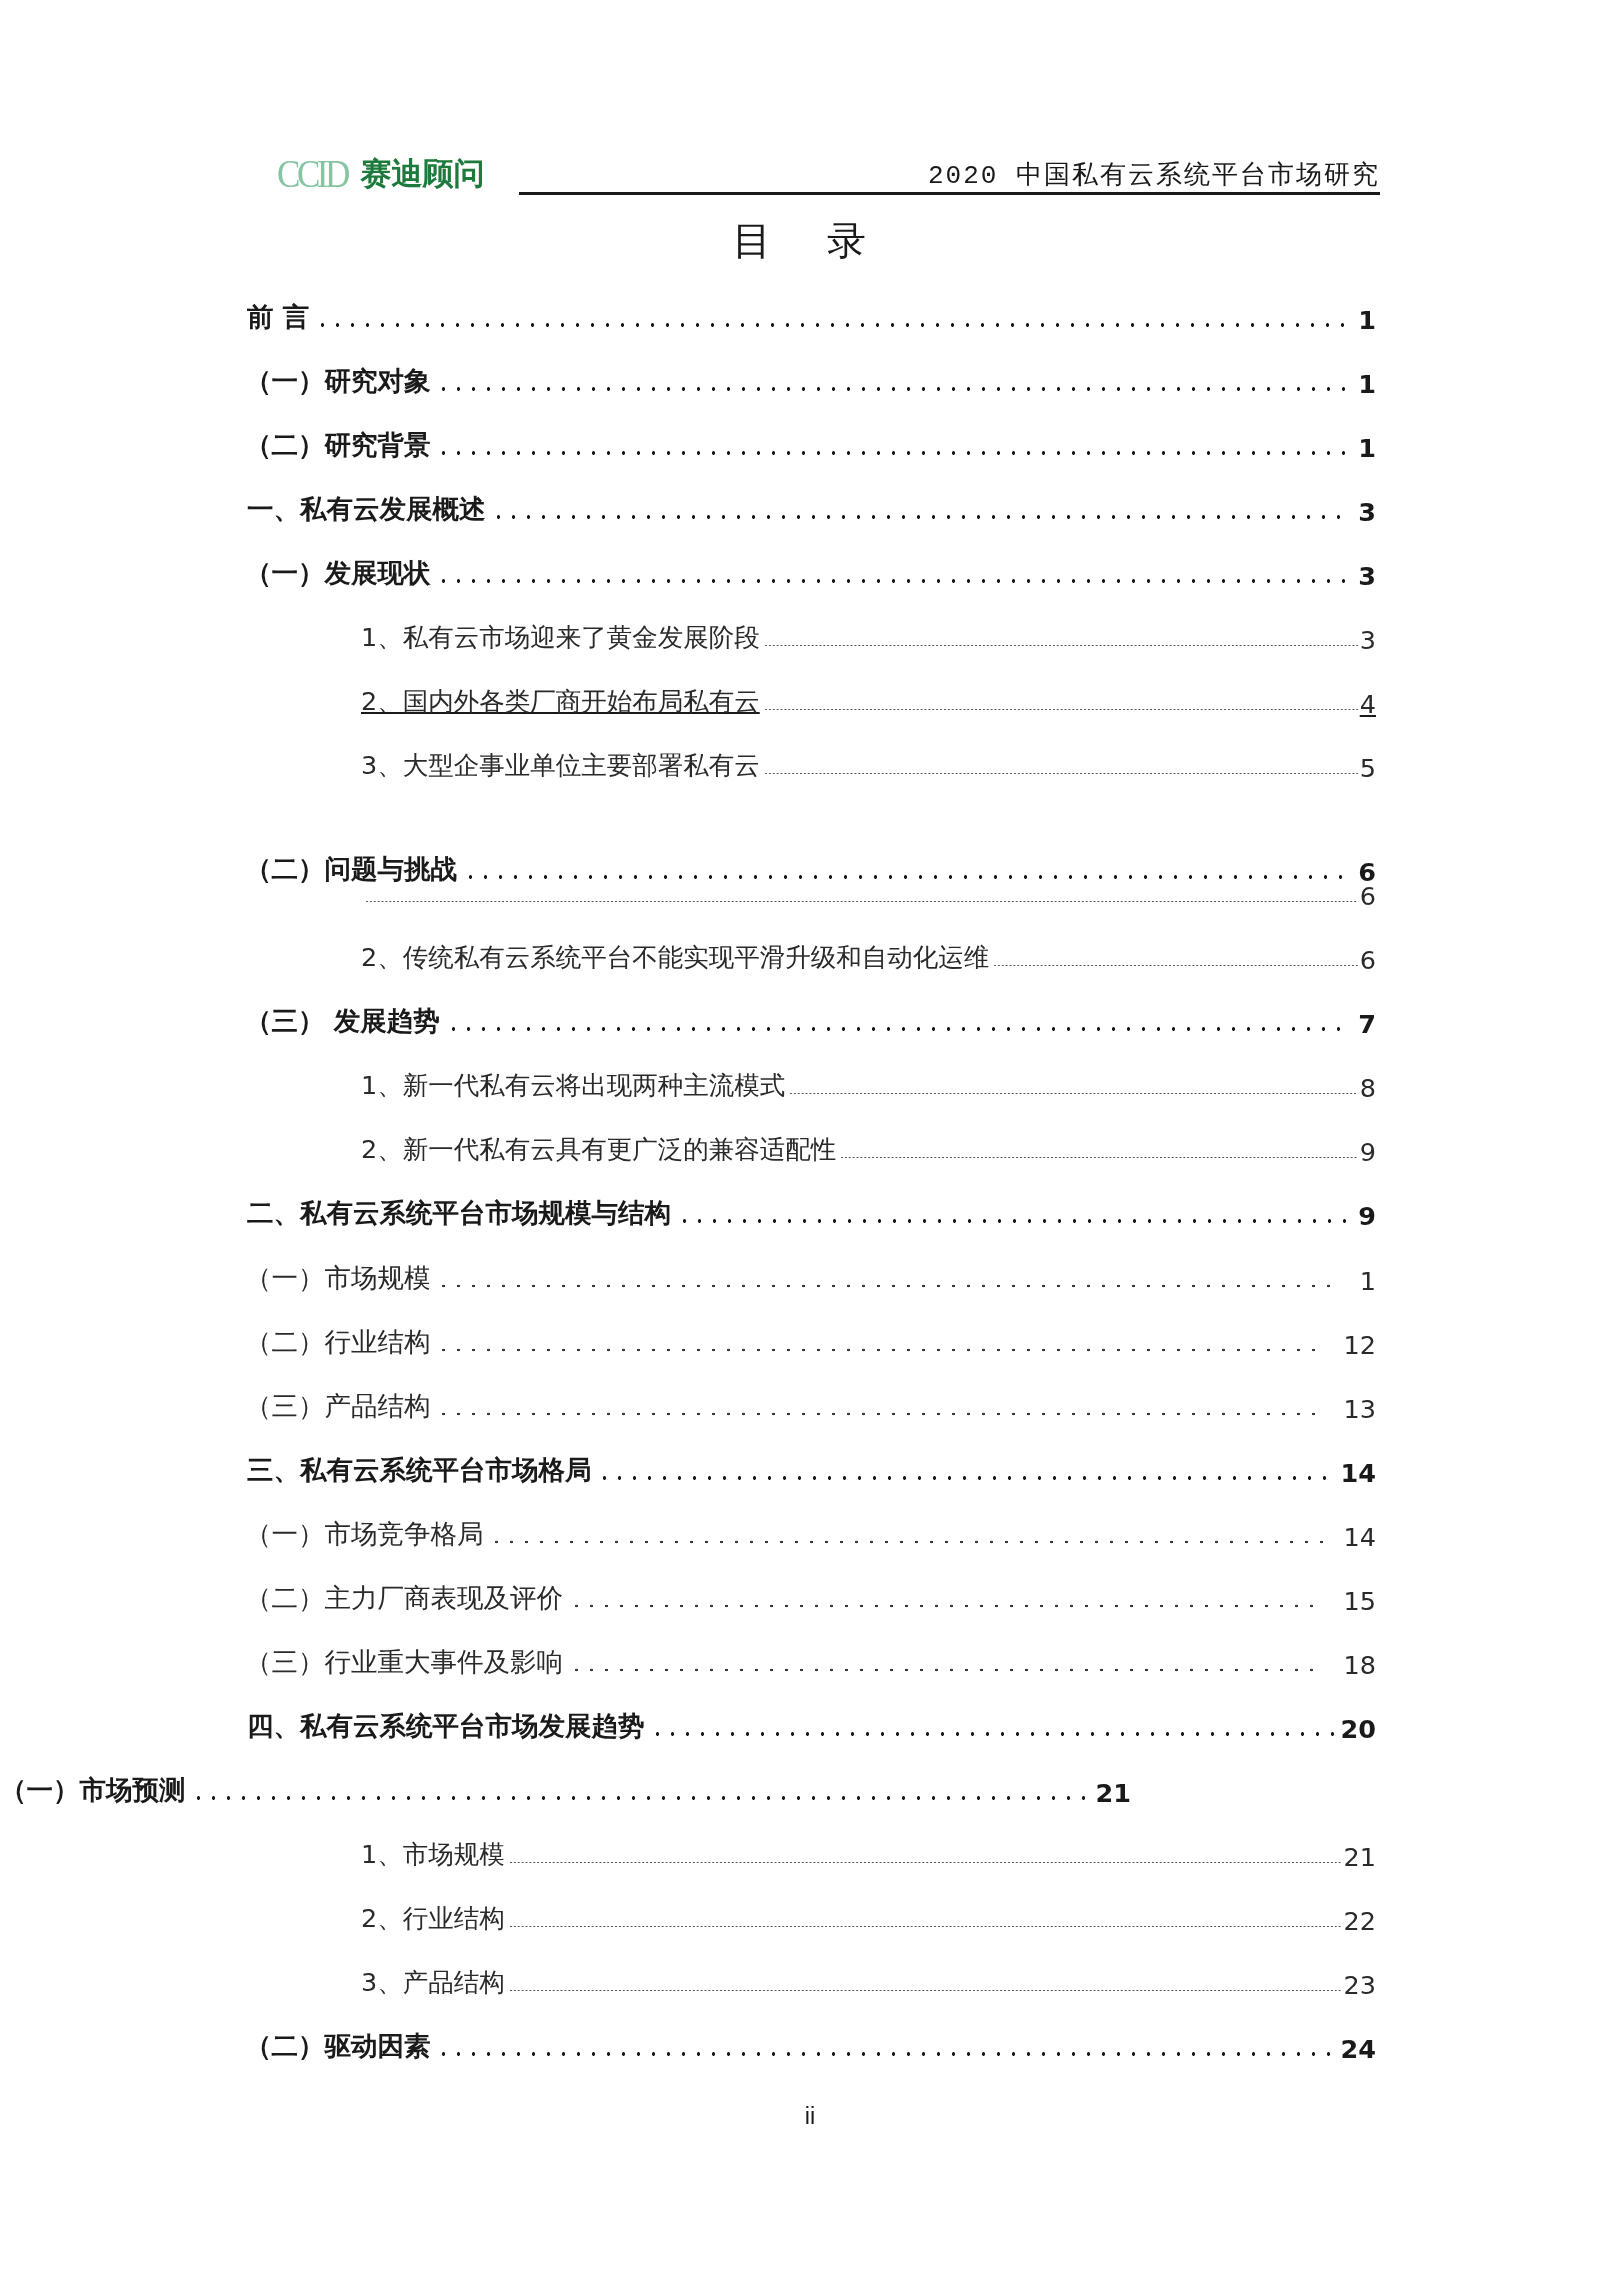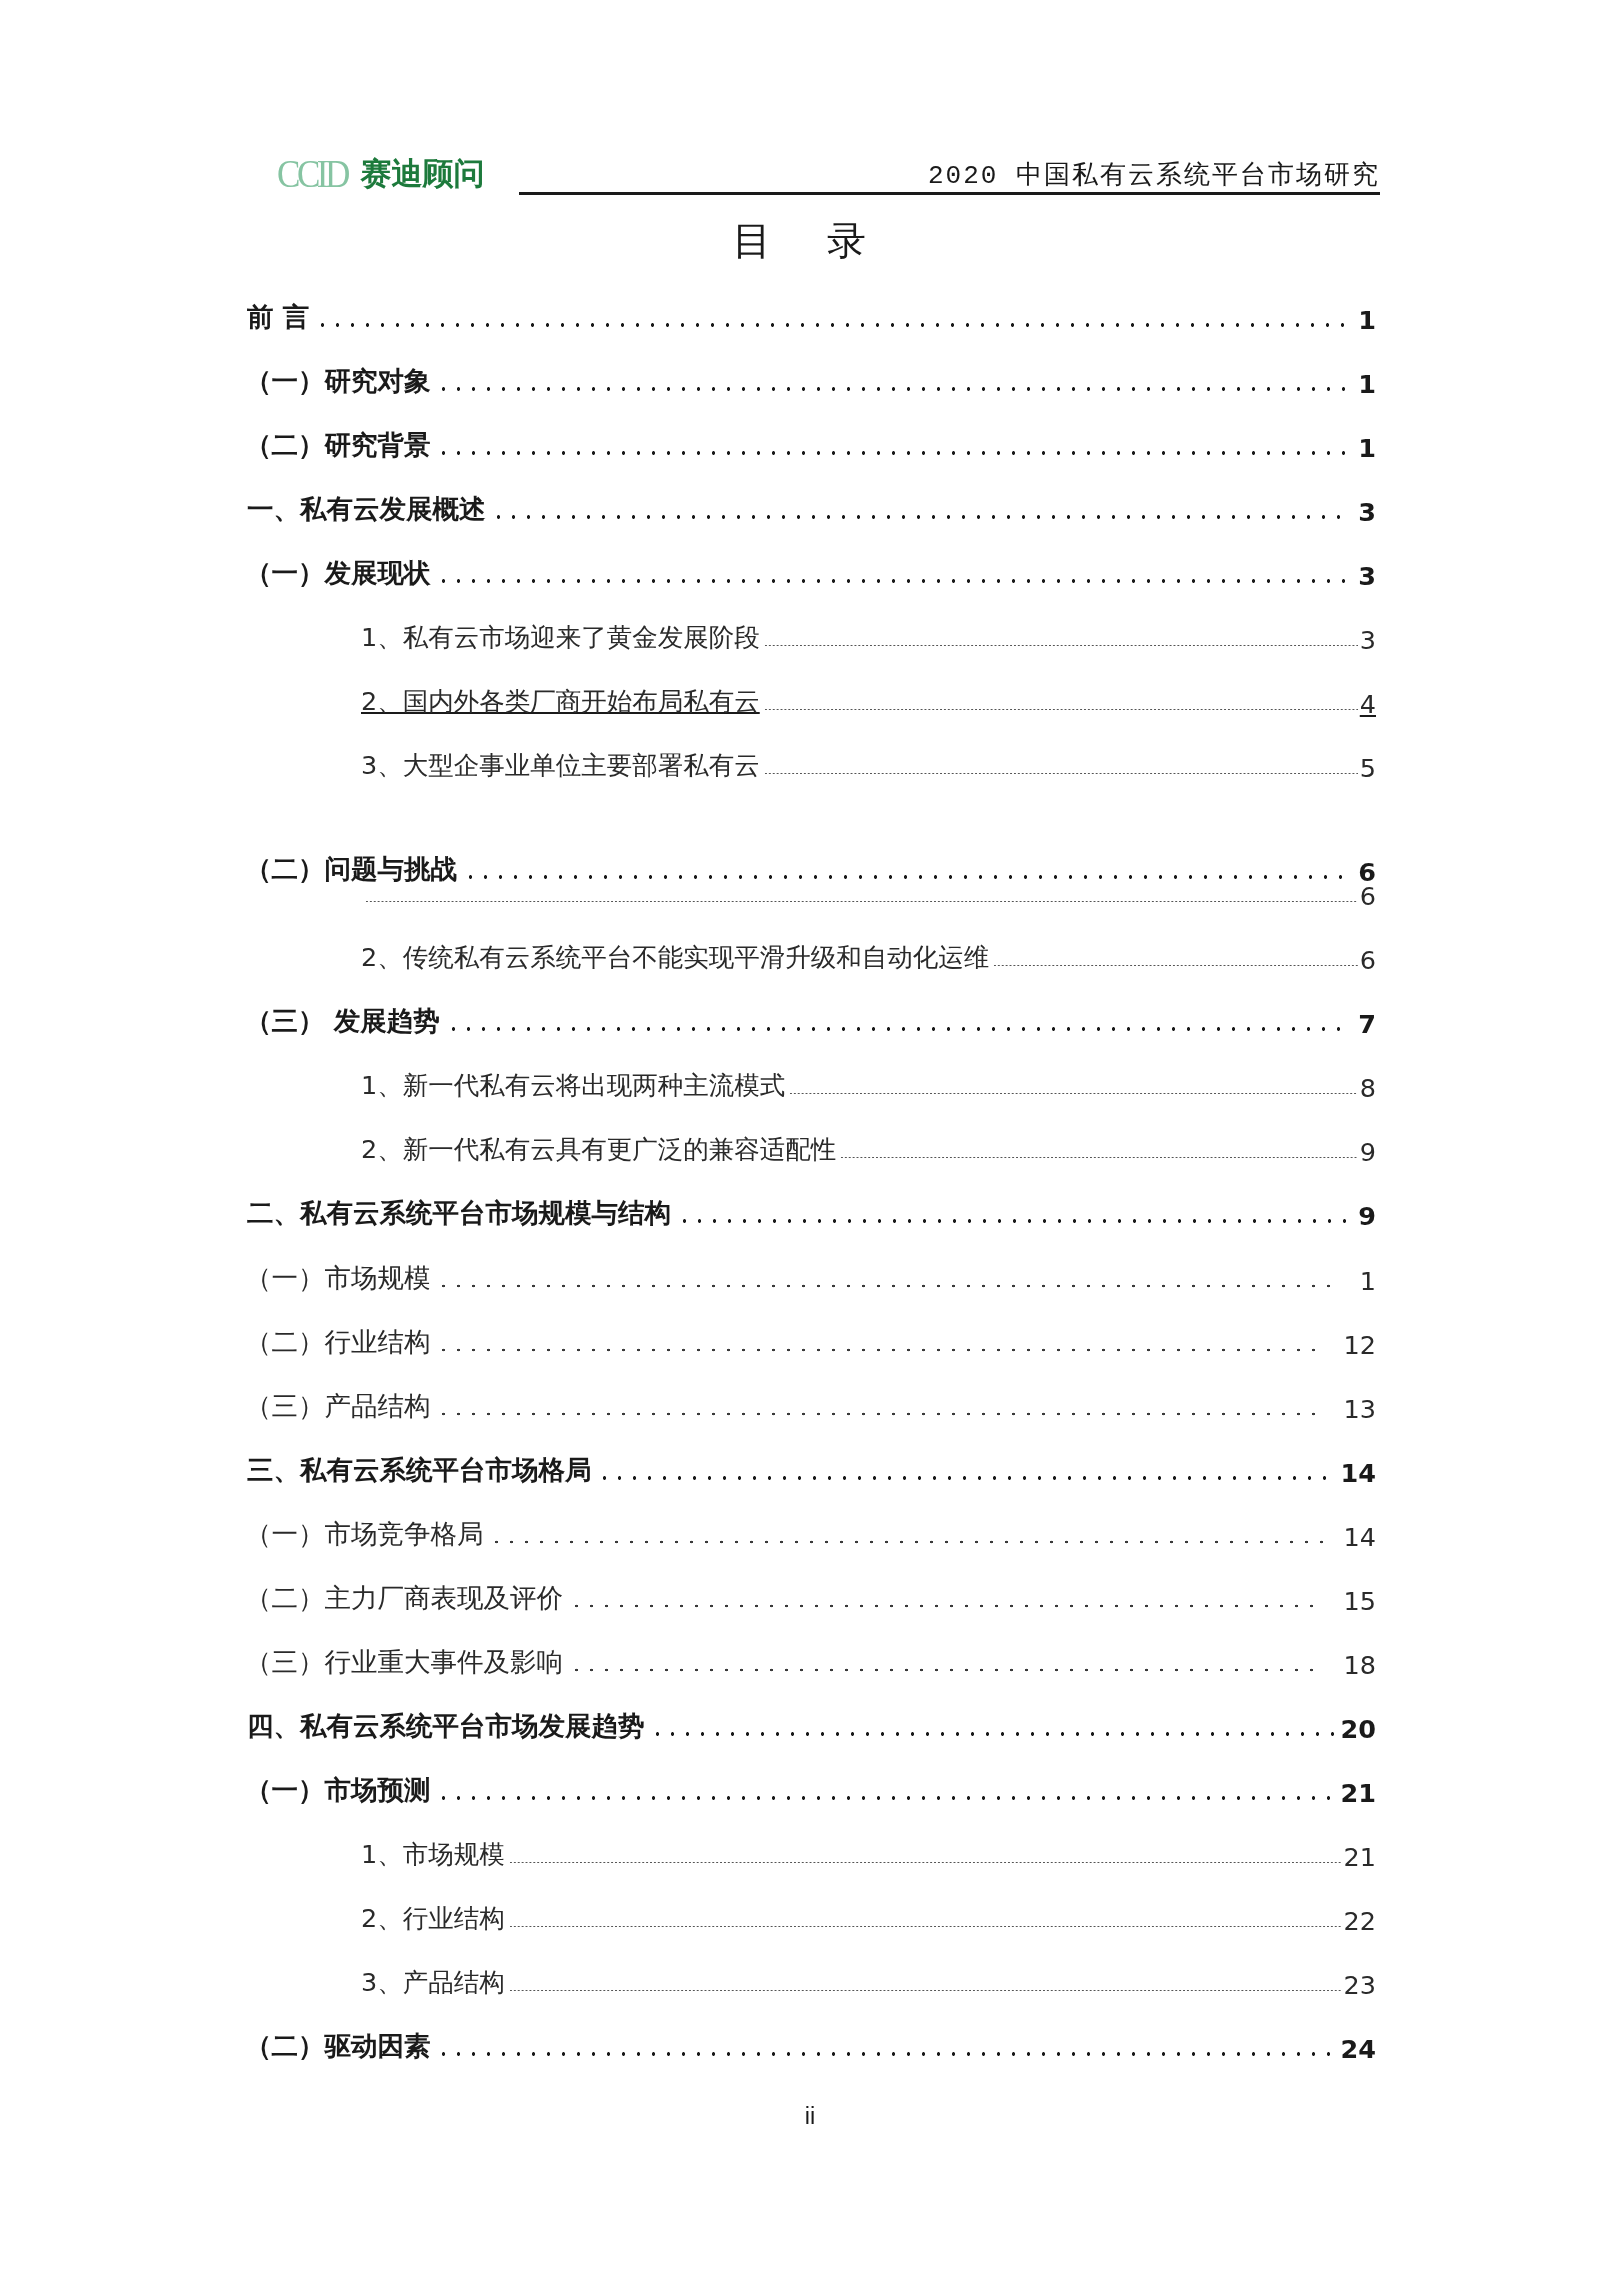--- a/index.html
+++ b/index.html
@@ -157,21 +157,21 @@
     <div class="row lvl2n" style="top: 1641px; padding-left: 245px; width: 1131px; box-sizing: content-box;">
       <span class="label">（三）行业重大事件及影响</span>
       <span class="leader"></span>
       <span class="page">18</span>
     </div>
     <div class="row lvl1" style="top: 1705px; padding-left: 247px; width: 1129px; box-sizing: content-box;">
       <span class="label">四、私有云系统平台市场发展趋势</span>
       <span class="leader"></span>
       <span class="page">20</span>
     </div>
-    <div class="row lvl2b" style="top: 1769px; padding-left: 245px; width: 1131px; box-sizing: content-box;">
+    <div class="row lvl2b" style="top: 1769px; width: 1131px; box-sizing: content-box;">
       <span class="label">（一）市场预测</span>
       <span class="leader"></span>
       <span class="page">21</span>
     </div>
     <div class="row lvl3" style="top: 1833px; padding-left: 361px; width: 1015px; box-sizing: content-box;">
       <span class="label">1、市场规模</span>
       <span class="leader"></span>
       <span class="page">21</span>
     </div>
     <div class="row lvl3" style="top: 1897px; padding-left: 361px; width: 1015px; box-sizing: content-box;">

